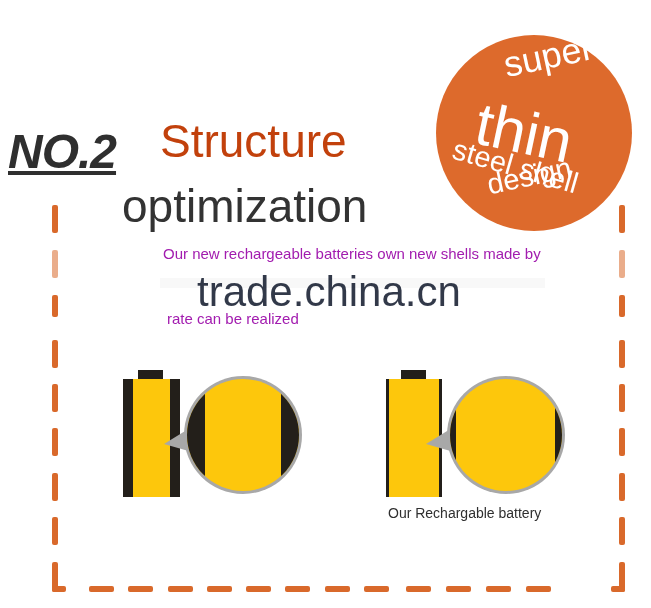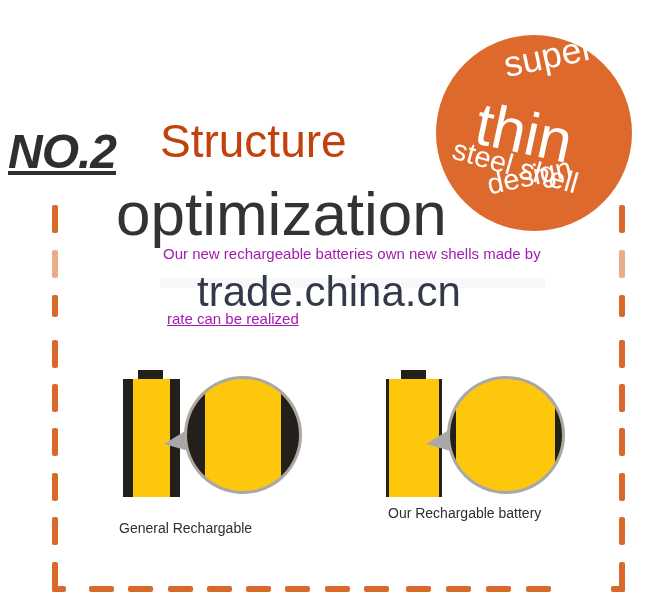--- a/index.html
+++ b/index.html
@@ -2,21 +2,21 @@
 <html><head>
   <meta charset="utf-8">
   <style>
     html, body { margin: 0; padding: 0; background: #ffffff; }
     body { width: 651px; height: 608px; position: relative; overflow: hidden; font-family: "Liberation Sans", sans-serif; }
     .abs { position: absolute; }
     .dash-v { position: absolute; width: 6px; height: 28px; background: #d9692b; border-radius: 2px; }
     .dash-h { position: absolute; height: 6px; width: 25px; background: #d9692b; border-radius: 2px; }
     .title-no { left: 8px; top: 128px; font-size: 48px; font-weight: bold; font-style: italic; color: #2f2f2f; letter-spacing: -1px; line-height: 1; text-decoration: underline; }
     .title-1 { left: 160px; top: 118px; font-size: 46px; color: #c2410c; line-height: 1; }
-    .title-2 { left: 116px; top: 183px; font-size: 62px; color: #333333; line-height: 1; }
+    .title-2 { left: 122px; top: 183px; font-size: 46px; color: #333333; line-height: 1; }
     .badge { left: 436px; top: 35px; width: 196px; height: 196px; border-radius: 50%; background: #dd6a2c; }
     .badge-text { position: absolute; color: #ffffff; white-space: nowrap; transform-origin: left top; }
     .desc { font-size: 15px; color: #a21caf; }
     .watermark { left: 197px; top: 268px; font-size: 42px; color: #0f172a; opacity: 0.85; letter-spacing: 0px; }
     .caption { font-size: 14px; color: #2f2f2f; line-height: 17px; }
   </style>
 </head>
 <body>
 
 <div class="abs title-no">NO.2</div>
@@ -63,21 +63,21 @@
   <div class="dash-h" style="left:364px; top:586px;"></div>
   <div class="dash-h" style="left:406px; top:586px;"></div>
   <div class="dash-h" style="left:446px; top:586px;"></div>
   <div class="dash-h" style="left:486px; top:586px;"></div>
   <div class="dash-h" style="left:526px; top:586px;"></div>
 </div>
 
 <div class="abs desc" style="left:163px; top:245px;">Our new rechargeable batteries own new shells made by</div>
 <div class="abs" style="left:160px; top:278px; width:385px; height:10px; background:#f3f3f3; opacity:0.6;"></div>
 <div class="abs watermark">trade.china.cn</div>
-<div class="abs desc" style="left:167px; top:310px;text-decoration:underline;">rate can be realized</div>
+<div class="abs desc" style="left:167px; top:310px;">rate can be realized</div>
 
 <svg class="abs" style="left:0; top:0;" width="651" height="608">
   <defs>
     <clipPath id="clipL">
         <circle cx="243" cy="435" r="56"></circle>
       </clipPath>
     <clipPath id="clipR">
         <circle cx="506" cy="435" r="56"></circle>
       </clipPath>
   </defs>
@@ -111,17 +111,16 @@
     <circle cx="506" cy="435" r="59" fill="#a8a8a8"></circle>
     <g clip-path="url(#clipR)">
       <rect x="448" y="375" width="120" height="120" fill="#fdc70c"></rect>
       <rect x="448" y="375" width="8" height="120" fill="#231f1a"></rect>
       <rect x="555" y="375" width="8" height="120" fill="#231f1a"></rect>
     </g>
   </g>
 </svg>
 
 <div class="abs caption" style="left:119px; top:520px;">
-  <div>General Rechargable</div>
 </div>
 <div class="abs caption" style="left:388px; top:505px;">
   <div>Our Rechargable battery</div>
 </div>
 
 </body></html>

